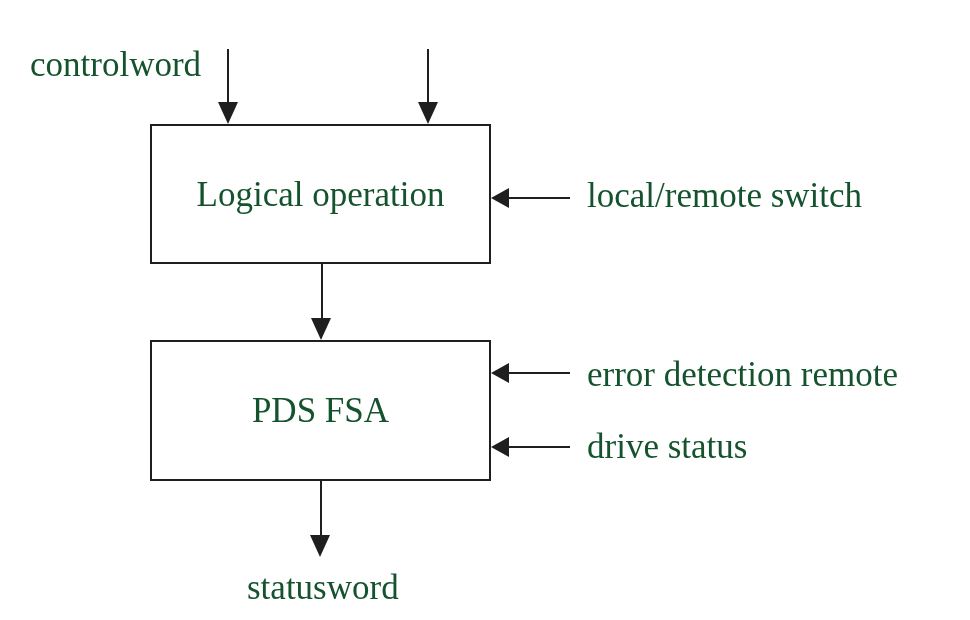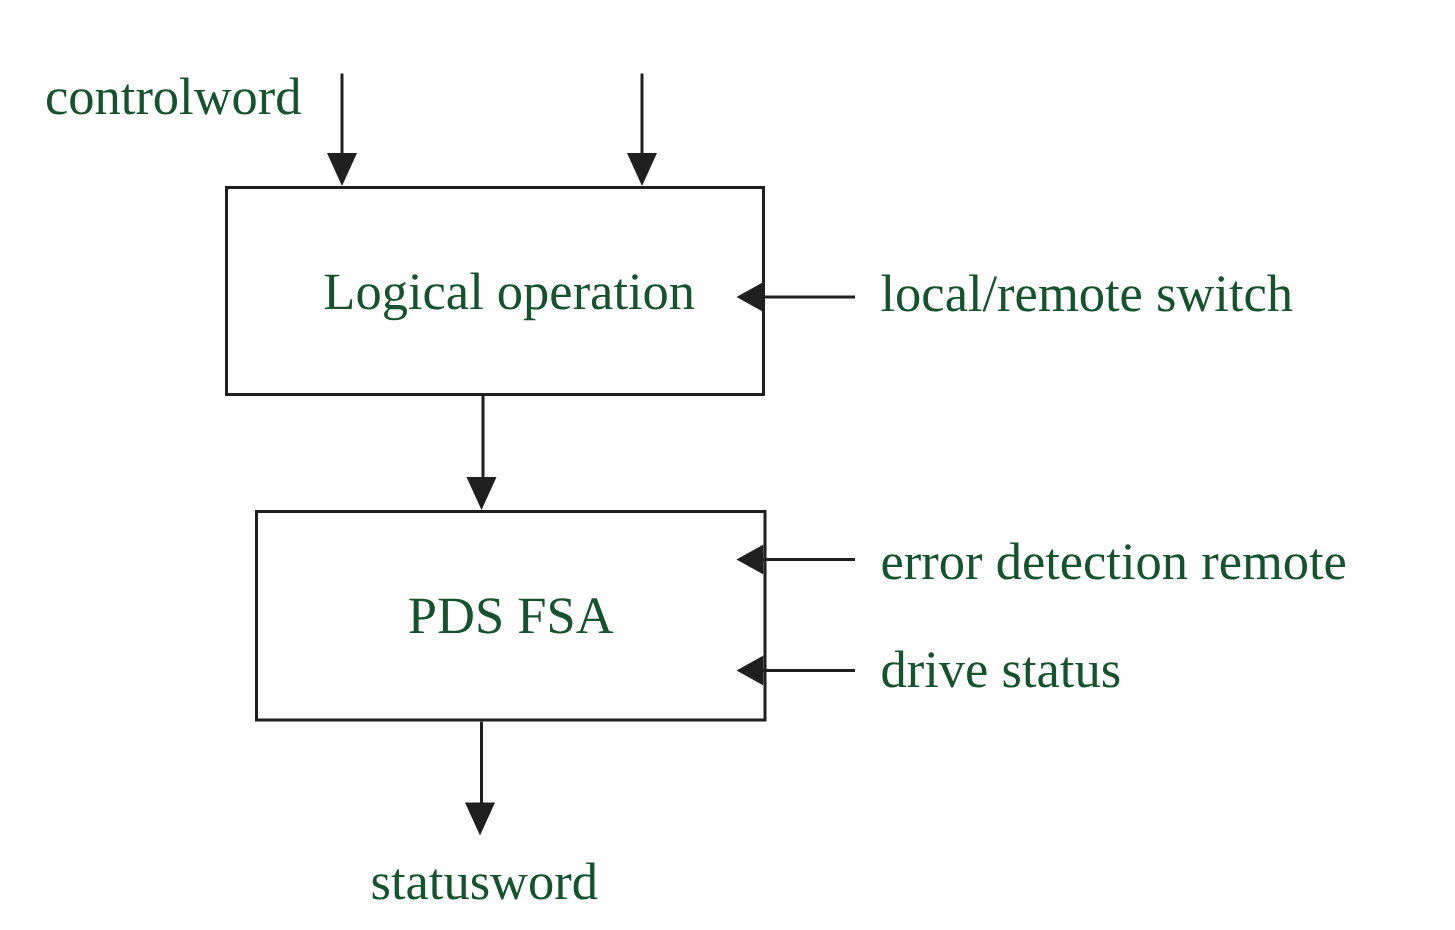--- a/index.html
+++ b/index.html
@@ -22,28 +22,26 @@
     background: #ffffff;
     display: flex;
     align-items: center;
     justify-content: center;
   }
   .box-logical {
     left: 150px;
     top: 124px;
     width: 337px;
     height: 136px;
-    padding-left: 19px;
   }
   .box-fsa {
     left: 150px;
     top: 340px;
     width: 337px;
     height: 137px;
-    margin-left: 20px;
   }
   .box-label {
     font-size: 35px;
     line-height: 35px;
     white-space: nowrap;
   }
   .label {
     position: absolute;
     font-size: 35px;
     line-height: 35px;

